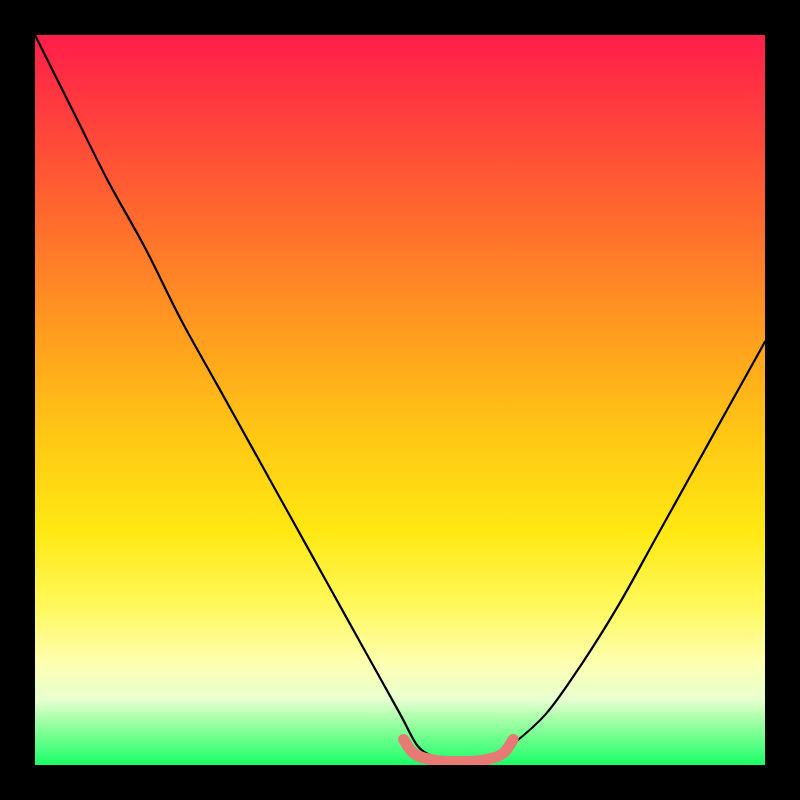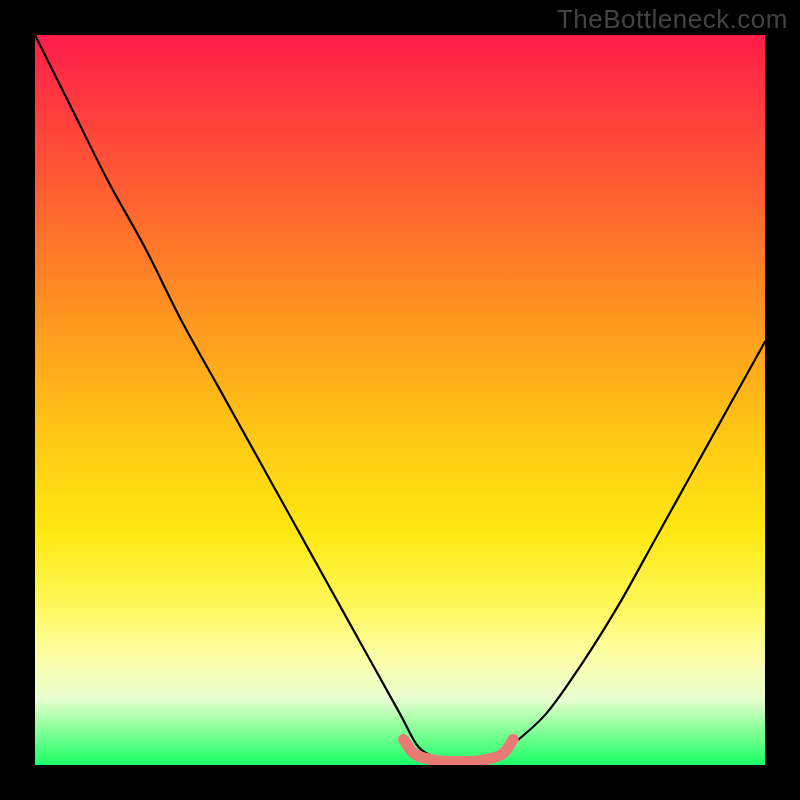--- a/index.html
+++ b/index.html
@@ -53,21 +53,20 @@
   }
   svg.curve {
     position: absolute;
     inset: 0;
   }
 </style>
 </head>
 <body>
 
 <div class="frame">
-  <div class="watermark">TheBottleneck.com</div>
 
   <div class="plot-area">
     <div class="gradient"></div>
     <svg class="curve" viewBox="0 0 730 730" preserveAspectRatio="none">
       <path d="M 0.0 0.0 C 6.1 12.2, 24.3 48.7, 36.5 73.0 C 48.7 97.3, 60.8 122.9, 73.0 146.0 C 85.2 169.1, 97.3 188.6, 109.5 211.7 C 121.7 234.8, 133.8 261.6, 146.0 284.7 C 158.2 307.8, 170.3 328.5, 182.5 350.4 C 194.7 372.3, 206.8 394.2, 219.0 416.1 C 231.2 438.0, 243.3 459.9, 255.5 481.8 C 267.7 503.7, 279.8 525.6, 292.0 547.5 C 304.2 569.4, 316.3 591.3, 328.5 613.2 C 340.7 635.1, 355.9 662.5, 365.0 678.9 C 374.1 695.3, 377.2 704.5, 383.3 711.8 C 389.3 719.0, 395.4 720.3, 401.5 722.7 C 407.6 725.1, 413.7 725.7, 419.7 726.4 C 425.8 727.0, 431.9 727.0, 438.0 726.4 C 444.1 725.7, 450.2 725.1, 456.3 722.7 C 462.3 720.3, 465.4 719.0, 474.5 711.8 C 483.6 704.5, 498.8 692.9, 511.0 678.9 C 523.2 664.9, 535.3 646.0, 547.5 627.8 C 559.7 609.5, 571.8 590.1, 584.0 569.4 C 596.2 548.7, 608.3 525.6, 620.5 503.7 C 632.7 481.8, 644.8 459.9, 657.0 438.0 C 669.2 416.1, 681.3 394.2, 693.5 372.3 C 705.7 350.4, 723.9 317.6, 730.0 306.6" fill="none" stroke="#000000" stroke-width="2.2" stroke-linecap="round"></path>
       <path d="M 368.6 704.4 C 370.5 706.9, 374.1 715.5, 379.6 719.0 C 385.1 722.6, 394.2 724.4, 401.5 725.6 C 408.8 726.8, 416.1 726.4, 423.4 726.4 C 430.7 726.4, 438.0 726.8, 445.3 725.6 C 452.6 724.4, 461.7 722.6, 467.2 719.0 C 472.7 715.5, 476.3 706.9, 478.2 704.4" fill="none" stroke="#e77a74" stroke-width="11" stroke-linecap="round"></path>
     </svg>
   </div>
 </div>
 

